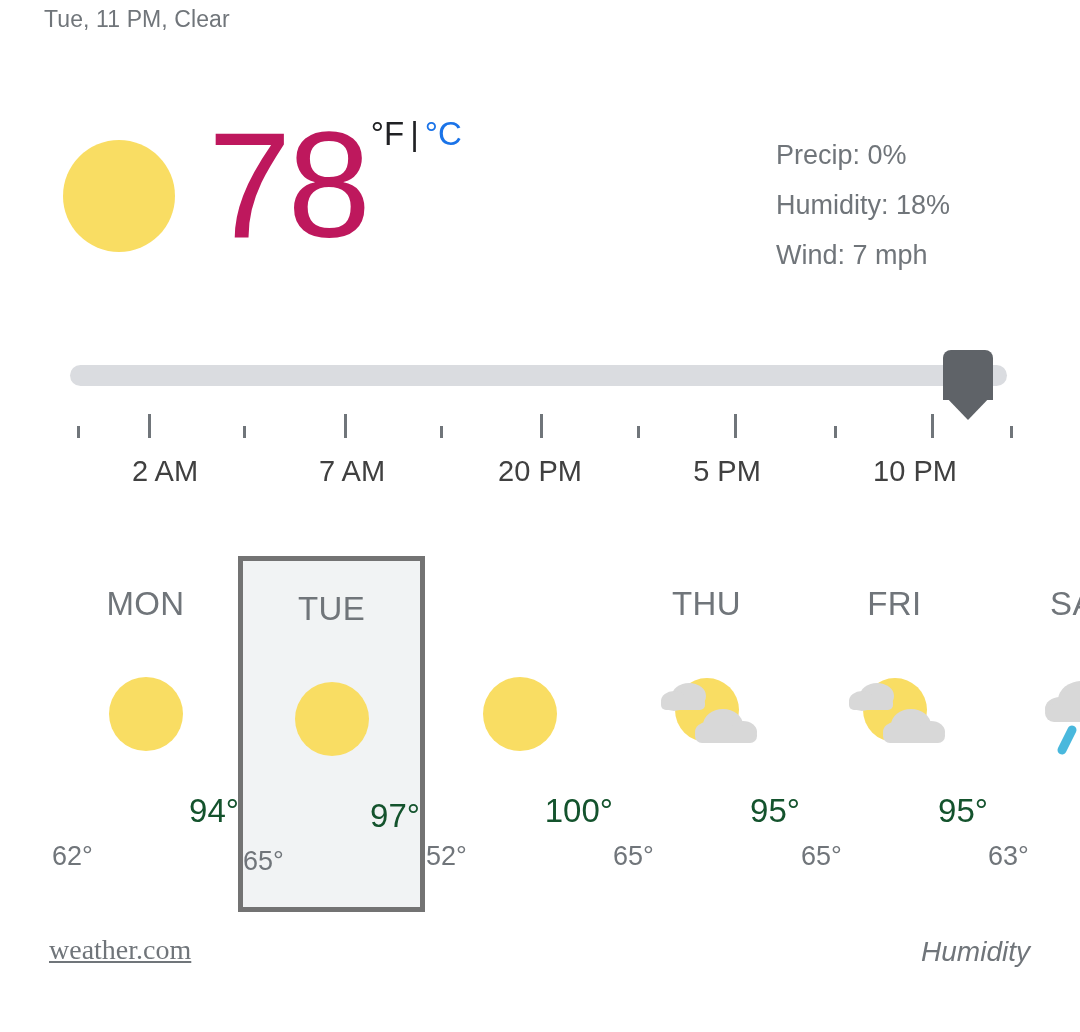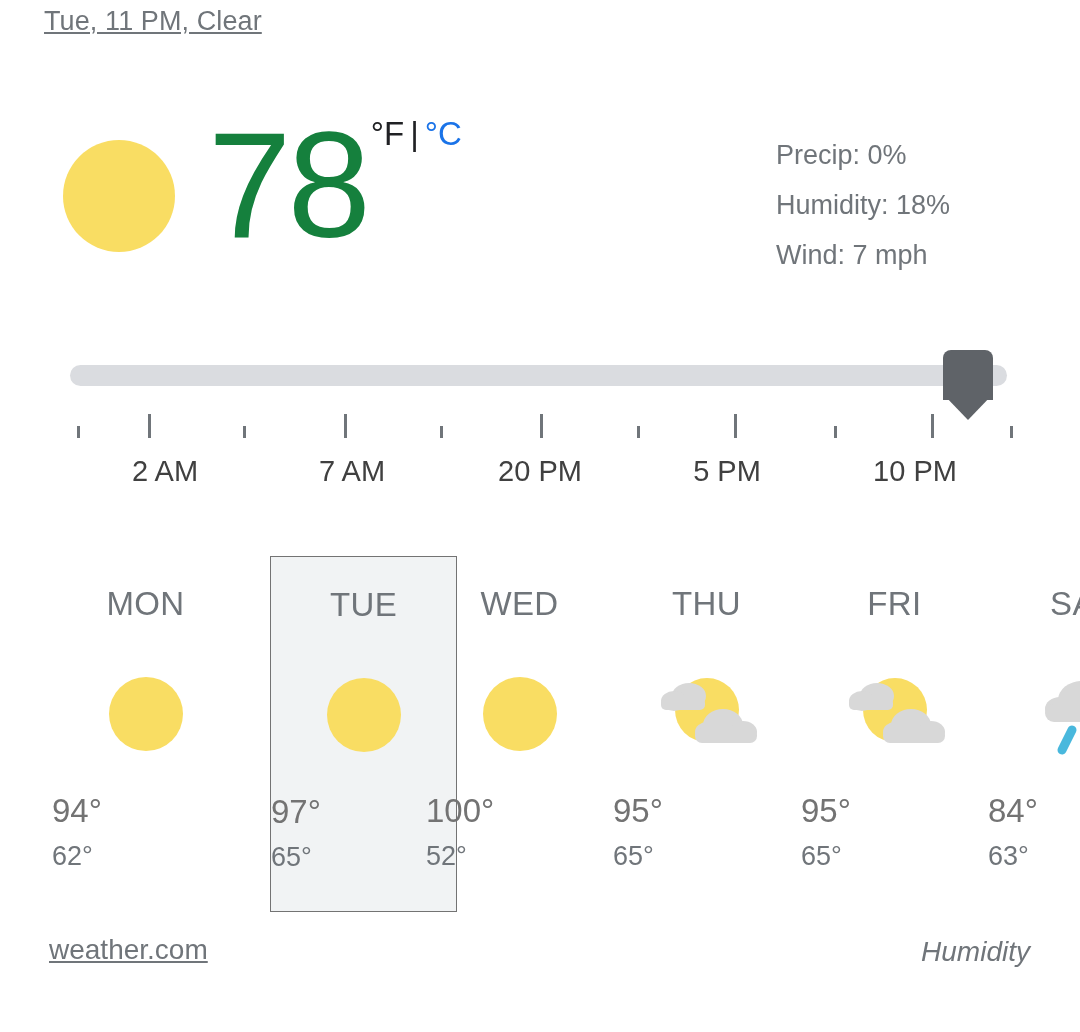--- a/index.html
+++ b/index.html
@@ -15,25 +15,24 @@
     overflow: hidden;
     font-family: "Liberation Sans", sans-serif;
     -webkit-font-smoothing: antialiased;
   }
 
   
   #condition-line {
     position: absolute;
     left: 44px;
     top: 6px;
-    font-size: 27px;
+    font-size: 23px;
     color: #70757a;
     letter-spacing: 0.1px;
     white-space: nowrap;
-    text-decoration: underline;
   }
 
   
   #current-block {
     position: absolute;
     left: 0;
     top: 110px;
     width: 1080px;
     height: 180px;
   }
@@ -56,21 +55,21 @@
     position: absolute;
     left: 208px;
     top: 0px;
     display: flex;
     align-items: flex-start;
     height: 170px;
   }
   #current-temp {
     font-size: 150px;
     line-height: 150px;
-    color: #15803d;
+    color: #be185d;
     font-weight: 400;
     letter-spacing: -4px;
   }
   #unit-toggle {
     margin-left: 4px;
     margin-top: 7px;
     font-size: 33px;
     line-height: 33px;
     color: #202124;
     white-space: nowrap;
@@ -185,23 +184,22 @@
     height: 356px;
   }
   .day-col {
     position: absolute;
     top: 0;
     width: 187px;
     height: 356px;
   }
   .day-col.selected {
     background: #f1f3f4;
-    border: 1px solid #737373;
+    border: 5px solid #737373;
     box-sizing: border-box;
-    margin-left: 32px;
   }
   .day-name {
     position: absolute;
     top: 29px;
     left: 0;
     width: 100%;
     text-align: center;
     font-size: 33px;
     color: #70757a;
     letter-spacing: 0.4px;
@@ -214,23 +212,23 @@
     height: 96px;
     display: flex;
     align-items: center;
     justify-content: center;
   }
   .day-high {
     position: absolute;
     top: 236px;
     left: 0;
     width: 100%;
-    text-align: left;
+    text-align: right;
     font-size: 33px;
-    color: #737373;
+    color: #14532d;
   }
   .day-low {
     position: absolute;
     top: 285px;
     left: 0;
     width: 100%;
     text-align: left;
     font-size: 27px;
     color: #70757a;
   }
@@ -245,20 +243,21 @@
 
   
   #footer-source {
     position: absolute;
     left: 49px;
     top: 934px;
     font-size: 28px;
     color: #70757a;
     text-decoration: underline;
     cursor: pointer;
+    font-family: Liberation Serif, serif;
   }
   #footer-feedback {
     position: absolute;
     right: 50px;
     top: 936px;
     font-size: 28px;
     font-style: italic;
     color: #70757a;
     cursor: pointer;
   }
@@ -328,21 +327,20 @@
     </div>
     <div class="day-col selected" style="left: 238px;">
       <div class="day-name">TUE</div>
       <div class="day-icon">
         <div class="icon-sun-small"></div>
       </div>
       <div class="day-high">97°</div>
       <div class="day-low">65°</div>
     </div>
     <div class="day-col" style="left: 426px;">
-      <div class="day-name">WED</div>
       <div class="day-icon">
         <div class="icon-sun-small"></div>
       </div>
       <div class="day-high">100°</div>
       <div class="day-low">52°</div>
     </div>
     <div class="day-col" style="left: 613px;">
       <div class="day-name">THU</div>
       <div class="day-icon">
         <svg width="100" height="92" viewBox="0 0 100 92">

